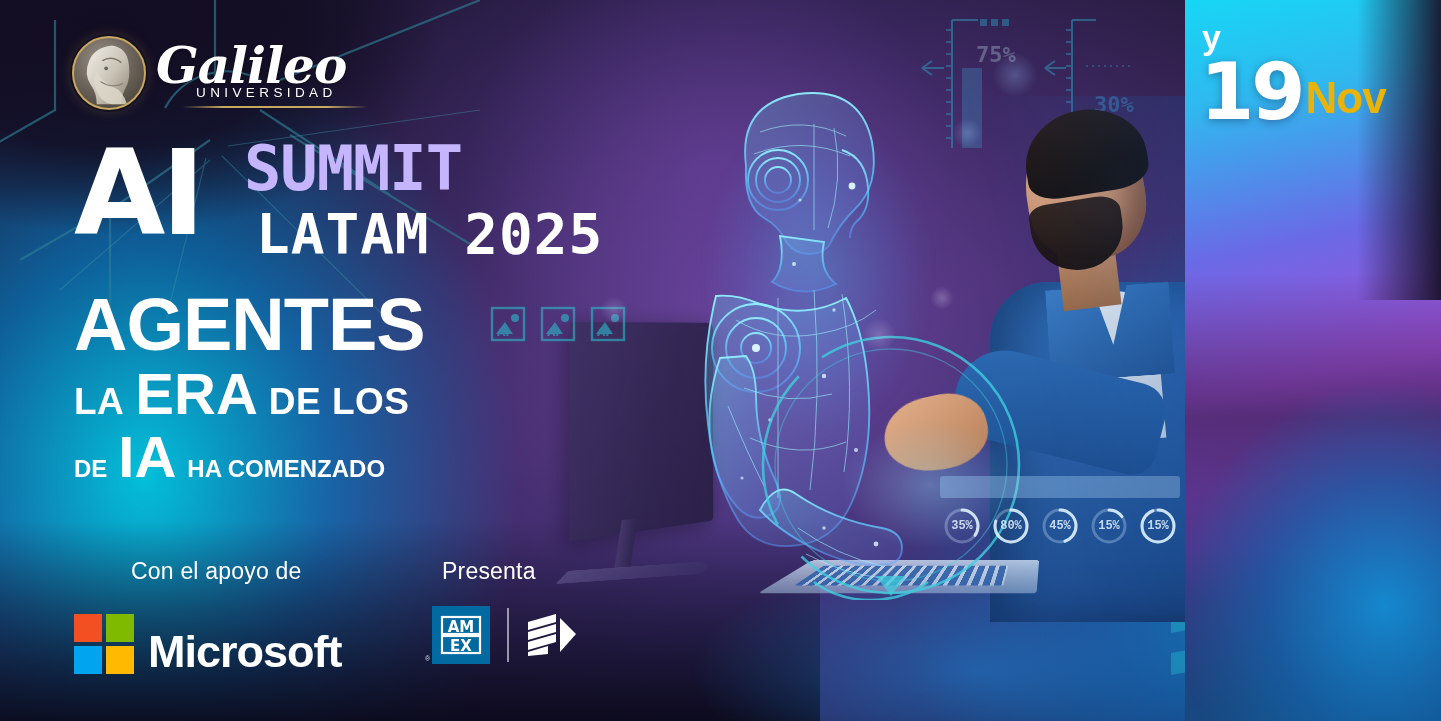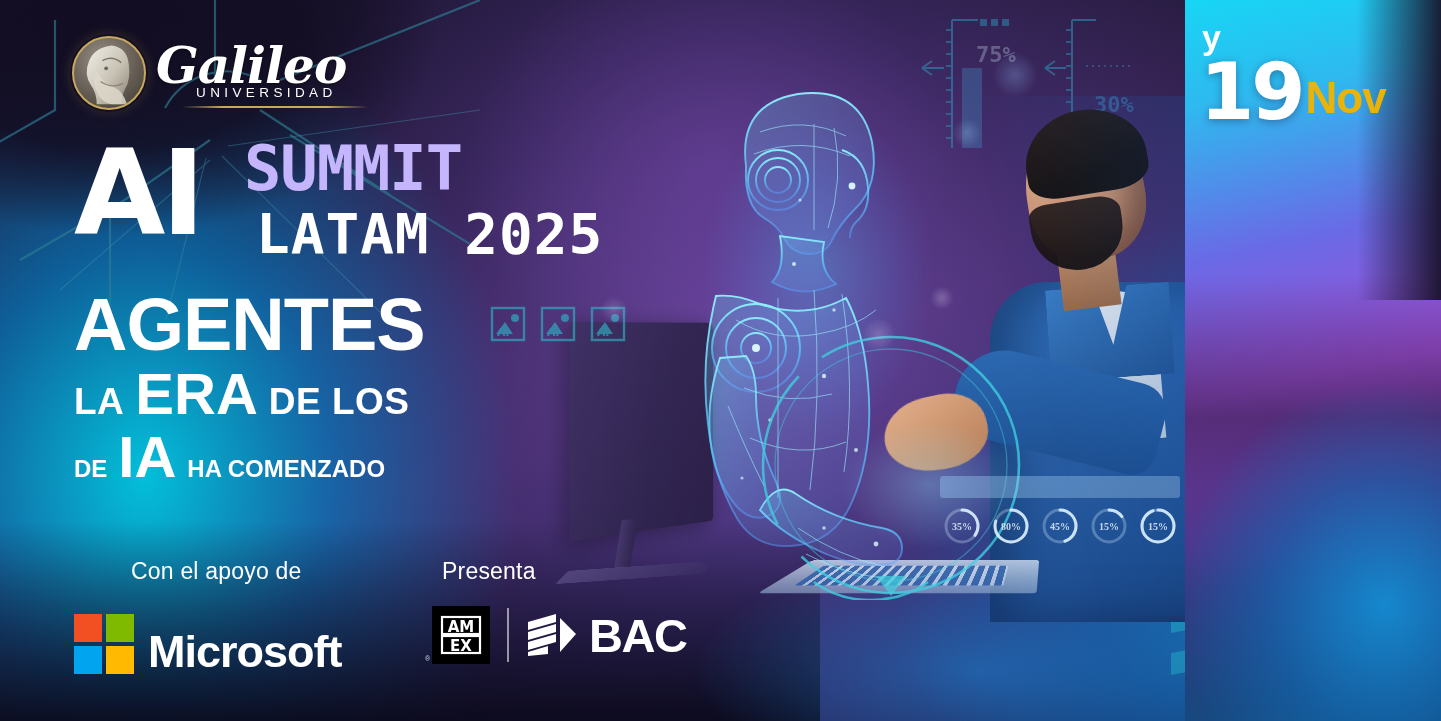--- a/index.html
+++ b/index.html
@@ -162,22 +162,22 @@
   .gauge-bar{
     position:absolute; left:0; top:0; width:240px; height:22px;
     background:linear-gradient(90deg, rgba(150,200,240,.42), rgba(190,222,248,.30));
     border-radius:3px;
   }
   .gauges{ position:absolute; left:2px; top:30px; display:flex; gap:9px; }
   .gauge{ position:relative; width:40px; height:40px; }
   .gauge svg{ position:absolute; inset:0; }
   .gauge span{
     position:absolute; inset:0; display:flex; align-items:center; justify-content:center;
-    font-size:10px; font-weight:bold; color:rgba(225,240,255,.85);
-    font-family:Liberation Serif, serif;
+    font-size:12px; font-weight:bold; color:rgba(225,240,255,.85);
+    font-family:Liberation Mono, monospace;
   }
 
   
   .ai-icons{ position:absolute; left:489px; top:305px; display:flex; gap:12px; }
   .ai-icon{ width:38px; height:38px; position:relative; opacity:.62; }
 
   
   .right-panel{
     position:absolute; right:0; top:0; width:256px; height:721px;
     background:linear-gradient(168deg,#17d6f5 0%,#2fb9ef 14%,#6a6ae6 34%,#a54fd8 52%,#8c3fb4 64%,#4a2a72 78%,#241c44 92%,#17142c 100%);
@@ -271,21 +271,21 @@
   .sp-label{ position:absolute; font-size:23px; font-weight:normal; letter-spacing:.2px; }
   .sp-label.a{ left:57px; top:0; }
   .sp-label.b{ left:368px; top:0; }
 
   .ms-logo{ position:absolute; left:0px; top:52px; display:flex; align-items:center; gap:14px; }
   .ms-grid{ width:60px; height:60px; display:grid; grid-template-columns:1fr 1fr; grid-template-rows:1fr 1fr; gap:4px; }
   .ms-grid i{ display:block; }
   .ms-name{ font-size:45px; font-weight:600; color:#fff; letter-spacing:-1px; font-family:Liberation Sans, sans-serif;margin-top:16px; }
 
   .pres-logo{ position:absolute; left:358px; top:48px; display:flex; align-items:center; gap:17px; }
-  .amex{ position:relative; width:58px; height:58px; background:#000000; flex:none; }
+  .amex{ position:relative; width:58px; height:58px; background:#0369a1; flex:none; }
   .amex svg{ position:absolute; inset:0; }
   .amex .reg{ position:absolute; left:-7px; bottom:2px; font-size:7px; color:#cfd9ea; }
   .divider{ width:2px; height:54px; background:rgba(255,255,255,.55); }
   .bac{ display:flex; align-items:center; gap:11px; }
   .bac-mark{ position:relative; width:52px; height:46px; flex:none; }
   .bac-name{ font-size:47px; font-weight:bold; color:#fff; letter-spacing:-1.5px; }
 
   .bokeh{ position:absolute; border-radius:50%; pointer-events:none; }
 </style>
 </head>
@@ -642,18 +642,17 @@
           <svg viewBox="0 0 52 46">
             <g fill="#ffffff">
               <path d="M2 10 L30 2 L30 10 L2 18 z"></path>
               <path d="M2 20 L30 12 L30 20 L2 28 z"></path>
               <path d="M2 30 L30 22 L30 30 L2 38 z"></path>
               <path d="M2 40 L22 34 L22 42 L2 44 z"></path>
               <path d="M34 6 L50 22 L34 40 z"></path>
             </g>
           </svg>
         </div>
-        <span class="bac-name">BAC</span>
       </div>
     </div>
   </div>
 
 </div>
 
 </body></html>

